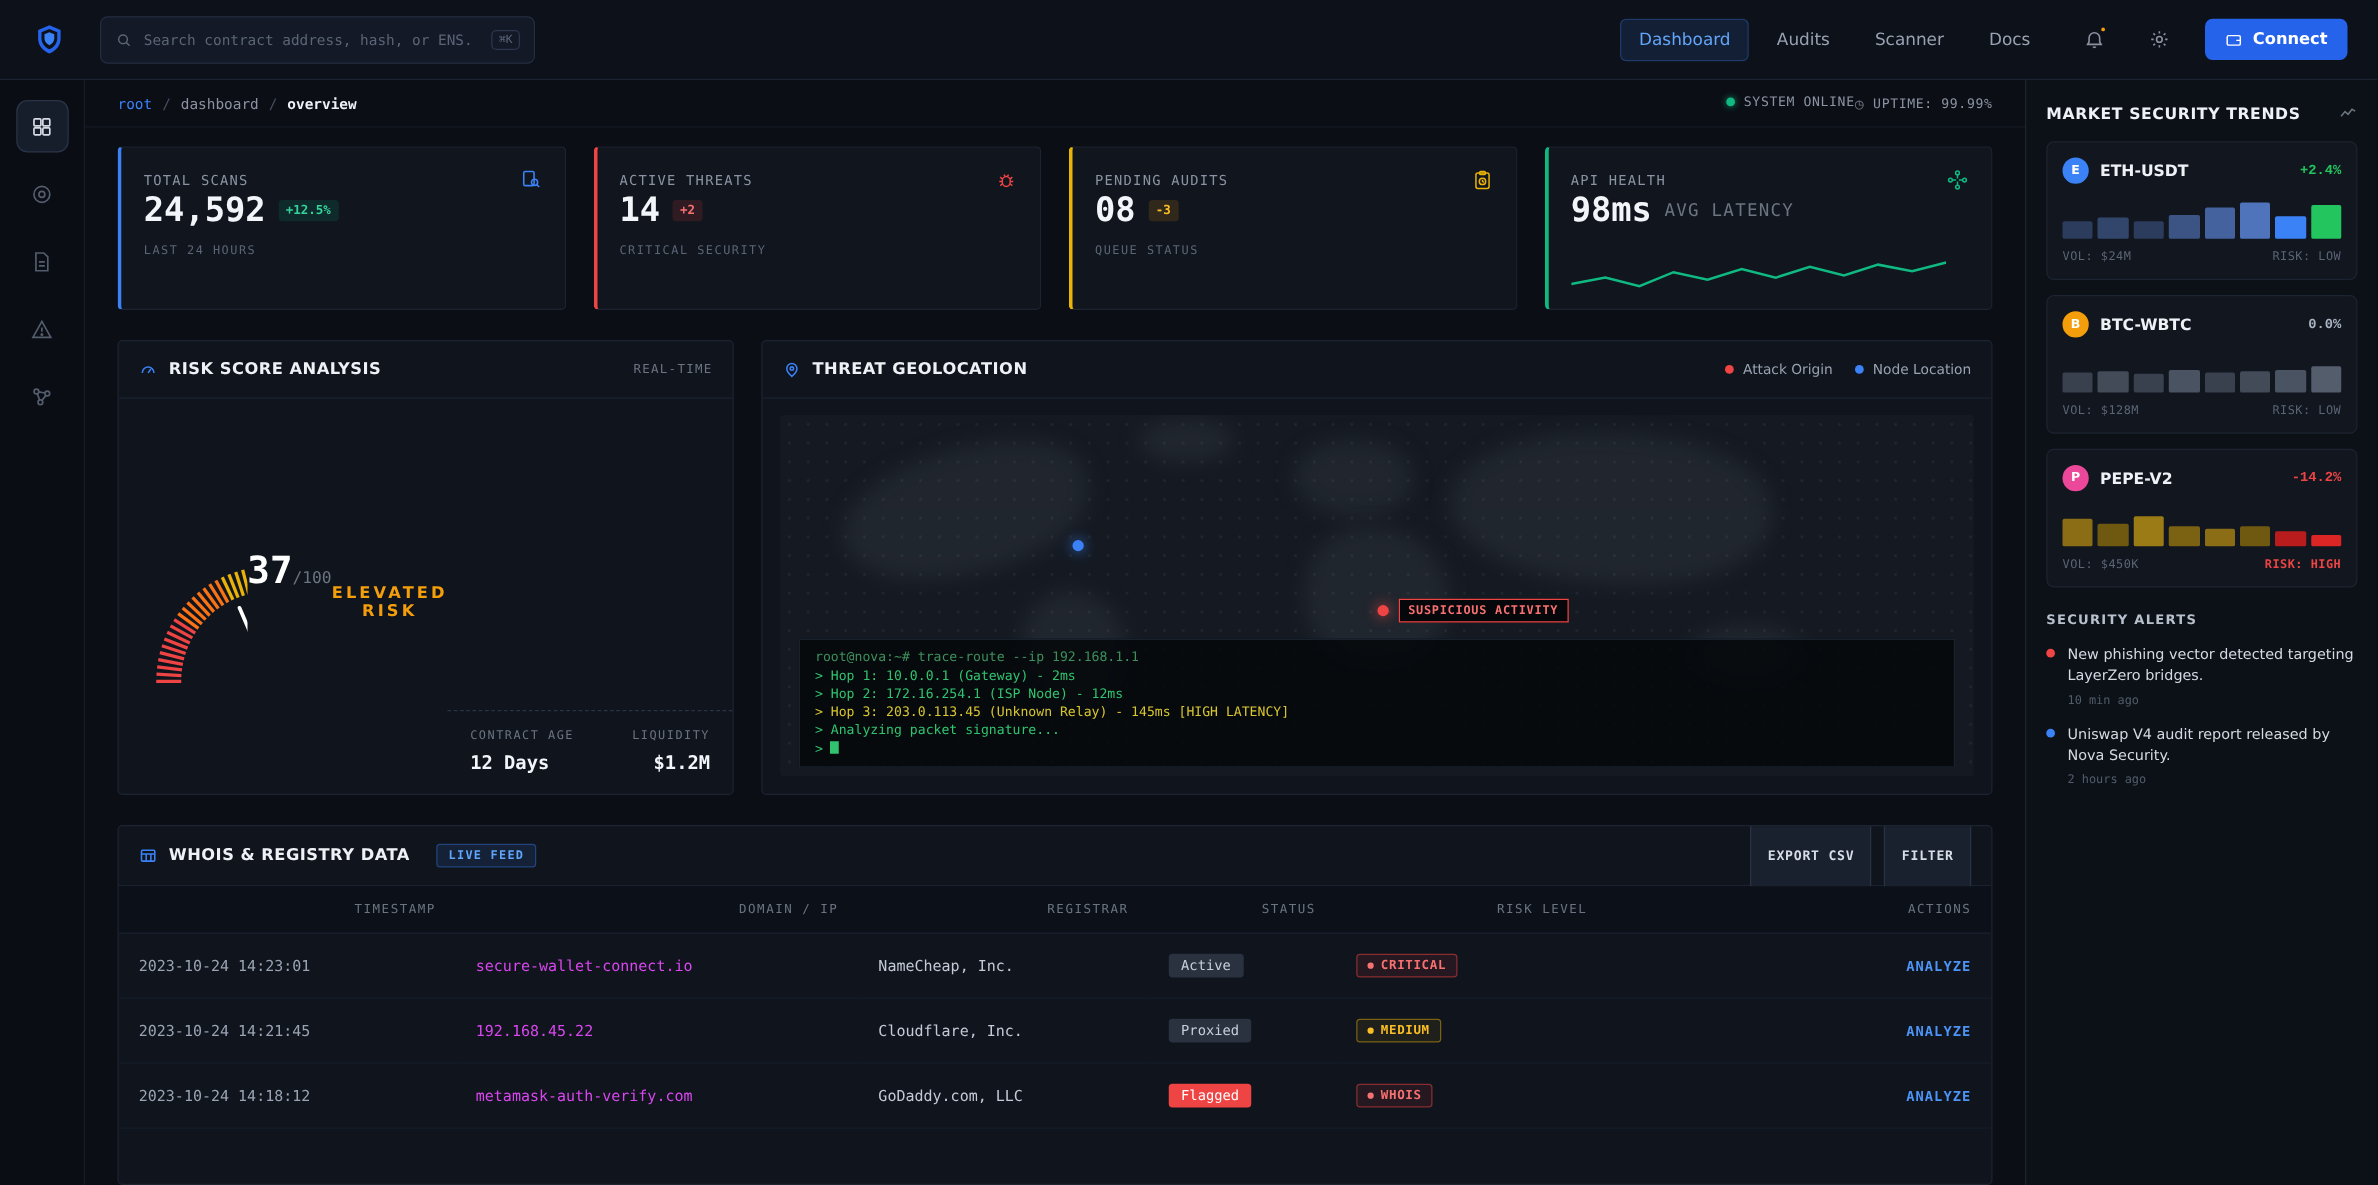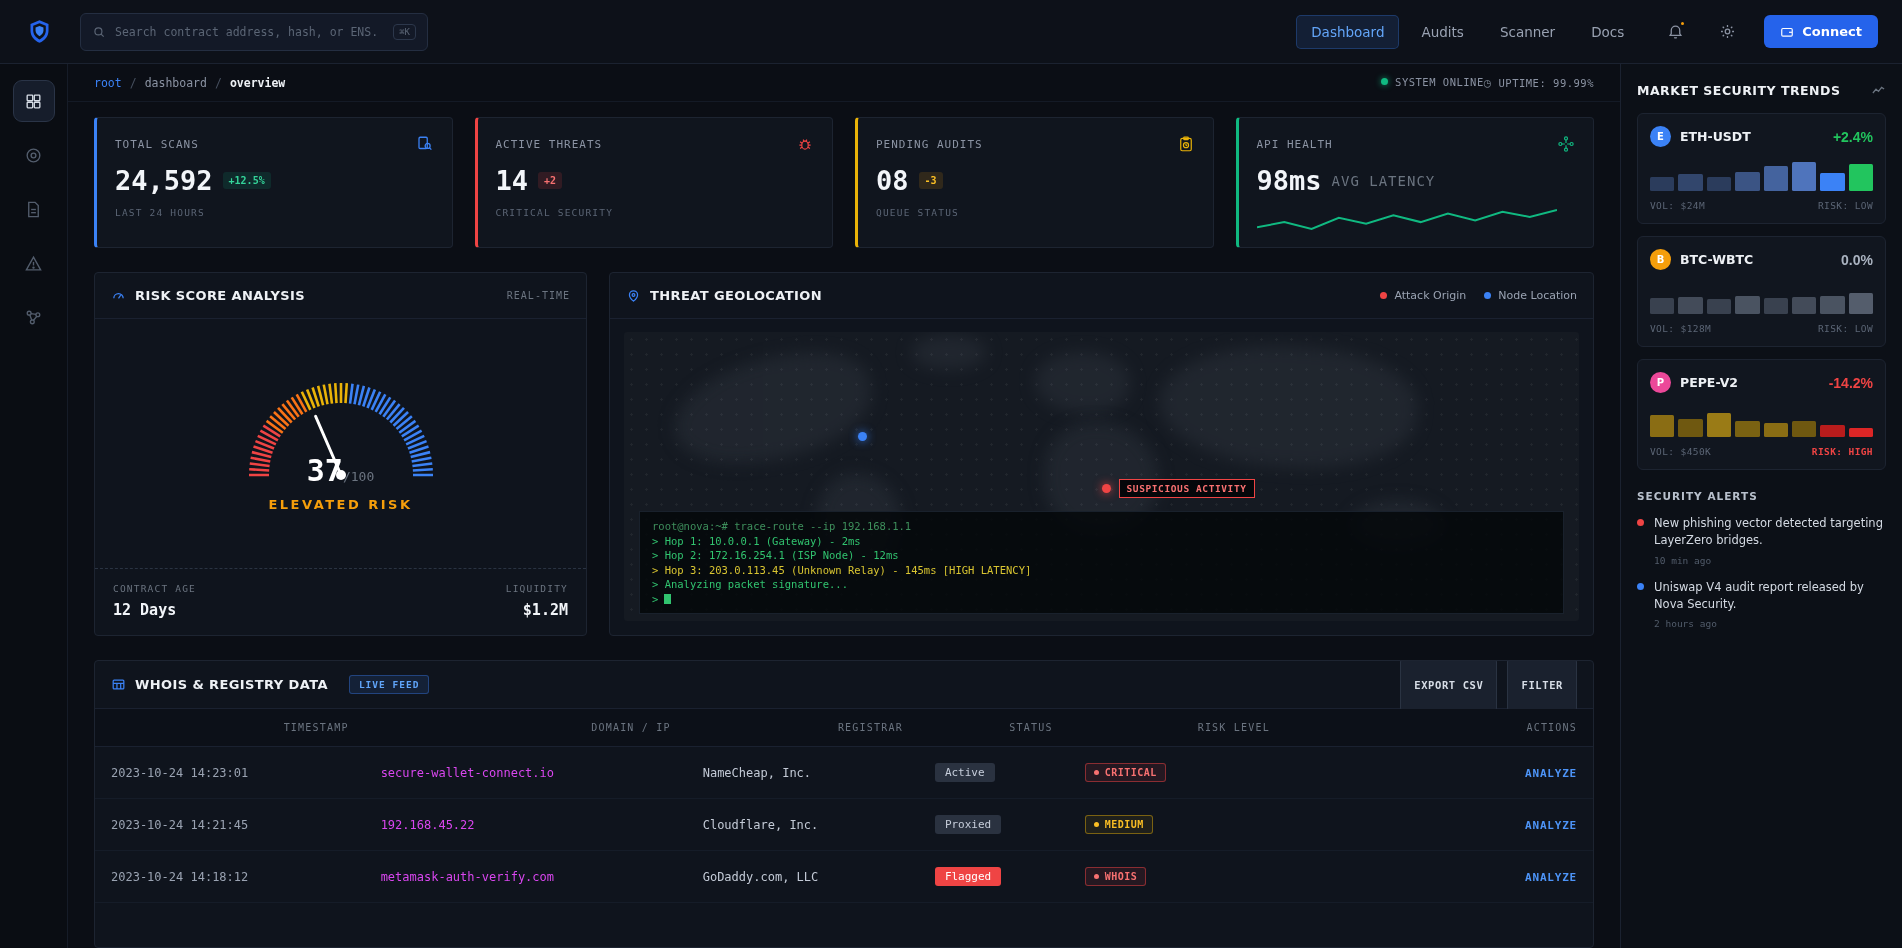--- a/index.html
+++ b/index.html
@@ -54,21 +54,21 @@
   .clock-glyph{color:#6b7480;font-size:12px}
 
   .content{height:846px;padding:15px 26px 0;display:flex;flex-direction:column;gap:24px;overflow:hidden}
 
   
   .stats-row{display:grid;grid-template-columns:repeat(4,1fr);gap:22px}
   .stat-card{position:relative;height:131px;background:#10151e;border:1px solid #1d2431;
     border-left:3px solid #3b82f6;border-radius:4px;padding:17px 18px}
   .stat-top{display:flex;align-items:center;justify-content:space-between}
   .stat-label{font-family:"DejaVu Sans Mono",monospace;font-size:11px;color:#8b93a3;letter-spacing:1px}
-  .stat-mid{margin-top:12px;display:flex;align-items:center;gap:10px}
+  .stat-mid{display:flex;align-items:center;gap:10px}
   .stat-value{font-family:"DejaVu Sans Mono",monospace;font-weight:bold;font-size:27px;color:#f2f5f9}
   .stat-badge{font-family:"DejaVu Sans Mono",monospace;font-size:10px;font-weight:bold;
     padding:3px 6px;border-radius:3px}
   .chg-up{color:#34d399;background:rgba(16,185,129,.13)}
   .chg-down{color:#f87171;background:rgba(239,68,68,.15)}
   .chg-warn{color:#fbbf24;background:rgba(245,158,11,.14)}
   .stat-unit{font-family:"DejaVu Sans Mono",monospace;font-size:14px;color:#6b7480;letter-spacing:1px}
   .stat-sub{margin-top:11px;font-family:"DejaVu Sans Mono",monospace;font-size:9.5px;color:#5b6575;letter-spacing:1.2px}
   .spark{position:absolute;left:18px;right:18px;bottom:15px;height:26px}
 
@@ -76,21 +76,21 @@
   .mid-row{display:flex;gap:22px;height:364px}
   .panel{background:#0f141d;border:1px solid #1d2431;border-radius:4px;display:flex;flex-direction:column;overflow:hidden}
   .panel-head{height:46px;flex:none;display:flex;align-items:center;justify-content:space-between;
     padding:0 16px;border-bottom:1px solid #1a2130}
   .panel-title{display:flex;align-items:center;gap:9px;font-weight:bold;font-size:13px;letter-spacing:.4px;color:#eef1f5}
   .panel-title .p-icon{color:#3b82f6}
   .head-note{font-family:"DejaVu Sans Mono",monospace;font-size:10px;color:#6b7480;letter-spacing:1px}
 
   
   .risk-panel{width:493px;flex:none}
-  .risk-body{flex:1;display:flex;flex-direction:column;align-items:center}
+  .risk-body{flex:1;display:flex;flex-direction:row;align-items:center}
   #gauge-svg{margin-top:38px}
   .gauge-readout{margin-top:-42px;text-align:center}
   .gauge-num{font-family:"DejaVu Sans Mono",monospace;font-weight:bold;font-size:30px;color:#fff}
   .gauge-max{font-family:"DejaVu Sans Mono",monospace;font-size:13px;color:#6b7480}
   .gauge-label{margin-top:9px;font-size:13px;font-weight:bold;color:#f59e0b;letter-spacing:2.5px;text-align:center}
   .risk-metrics{margin-top:auto;width:100%;border-top:1px dashed #2a3342;display:flex;
     justify-content:space-between;padding:14px 18px 16px}
   .metric-label{font-family:"DejaVu Sans Mono",monospace;font-size:9.5px;color:#6b7480;letter-spacing:1.2px}
   .metric-value{margin-top:7px;font-size:15px;font-weight:bold;color:#f2f5f9;font-family:"DejaVu Sans Mono",monospace}
   .metric-right{text-align:right}
@@ -155,21 +155,21 @@
   
   .market{width:282px;flex:none;background:#0c1017;border-left:1px solid #1b2230;padding:19px 16px;overflow:hidden}
   .market-head{display:flex;align-items:center;justify-content:space-between;margin-bottom:15px}
   .market-title{font-size:12.5px;font-weight:bold;letter-spacing:.5px;color:#eef1f5}
   .trend-icon{color:#6b7480}
   .pair-card{background:#11161f;border:1px solid #1d2431;border-radius:6px;padding:12px;margin-bottom:12px;cursor:pointer}
   .pair-top{display:flex;align-items:center;gap:9px}
   .coin{width:21px;height:21px;border-radius:50%;display:flex;align-items:center;justify-content:center;
     color:#fff;font-size:10px;font-weight:bold;flex:none}
   .pair-name{font-size:12.5px;font-weight:bold;color:#eef1f5;flex:1}
-  .pair-chg{font-family:Liberation Sans, sans-serif;font-size:14px;font-weight:bold}
+  .pair-chg{font-family:Liberation Mono, monospace;font-size:11px;font-weight:bold}
   .c-up{color:#22c55e}.c-flat{color:#aab3c0}.c-down{color:#ef4444}
   .bars{margin-top:12px;height:32px;display:flex;align-items:flex-end;gap:4px}
   .bar{flex:1;border-radius:1.5px}
   .pair-foot{margin-top:9px;display:flex;justify-content:space-between;
     font-family:"DejaVu Sans Mono",monospace;font-size:9.5px;color:#5b6575;letter-spacing:.4px}
   .risk-low{color:#5b6575}
   .risk-high{color:#ef4444;font-weight:bold}
   .alerts-title{margin-top:20px;font-size:10.5px;font-weight:bold;letter-spacing:1px;color:#b8c0cc}
   .alert-item{display:flex;gap:10px;margin-top:13px}
   .alert-dot{width:7px;height:7px;border-radius:50%;flex:none;margin-top:4px}

